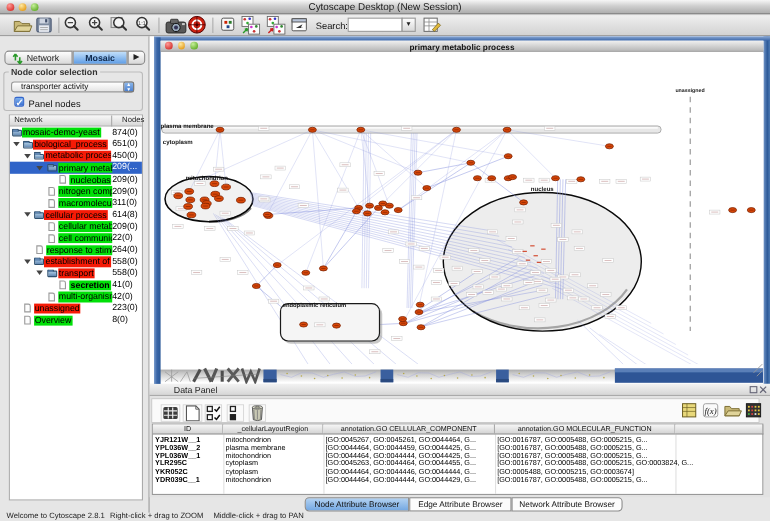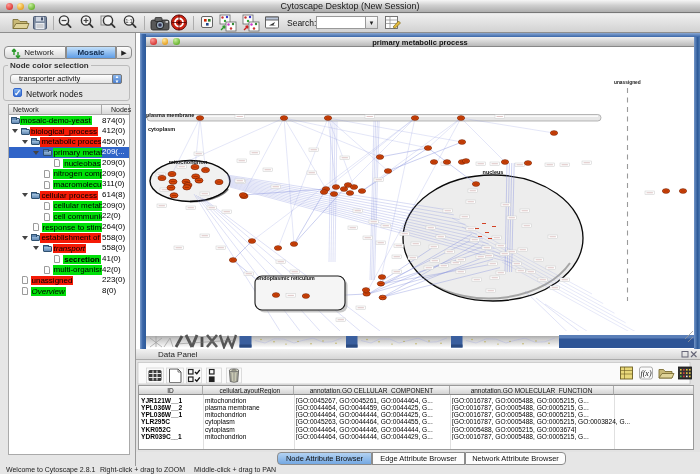--- a/index.html
+++ b/index.html
@@ -135,37 +135,37 @@
           <path d="M7 10 v-6 M7 10 l-2 -2.5 M7 10 l2 -2.5" stroke="#2a9a2a" stroke-width="1.4" fill="none"></path>
         </svg><span style="margin-left:8px;">Network</span></div>
     <div class="seg" style="left:62px;width:50px;background:linear-gradient(#c3e0fa,#5f9de6);font-weight:bold;color:#102a4d;">Mosaic</div>
     <div class="seg" style="left:112px;width:16px;border-radius:0 4px 4px 0;font-size:7px;">▶</div>
   </div>
   <div class="abs" id="groupbox"></div>
   <div class="abs" id="gblabel">Node color selection</div>
   <div class="abs" id="combo">transporter activity</div>
   <div class="abs" id="combobtn">▲<br>▼</div>
   <div class="abs" id="checkbox">✓</div>
-  <div class="abs" id="cbl">Network nodes</div>
+  <div class="abs" id="cbl">Panel nodes</div>
   <div class="abs" id="treepanel">
     <div class="abs" id="treehdr">
         <span style="position:absolute;left:4px;top:1px;">Network</span>
         <span style="position:absolute;left:102px;top:1px;">Nodes</span>
         <i style="position:absolute;left:92px;top:0;width:1px;height:10px;background:#aaa;"></i>
       </div>
     <div class="trow" style="top:10.50px;">
         <span class="fold" style="left:1.6px;"></span>
         <span class="lbl g" style="left:10.8px;max-width:81.7px;">mosaic-demo-yeast</span>
         <span class="val">874(0)</span>
       </div>
       <div class="trow" style="top:21.15px;">
         <span class="exp" style="left:3.2px;"></span>
         <span class="fold" style="left:11.8px;"></span>
         <span class="lbl r" style="left:21.1px;max-width:71.4px;">biological_process</span>
-        <span class="val">412(0)</span>
+        <span class="val">651(0)</span>
       </div>
       <div class="trow" style="top:31.80px;">
         <span class="exp" style="left:13.3px;"></span>
         <span class="fold" style="left:21.9px;"></span>
         <span class="lbl r" style="left:31.4px;max-width:61.1px;">metabolic process</span>
         <span class="val">450(0)</span>
       </div>
       <div class="trow" style="top:42.45px;background:#3064c8;">
         <span class="exp" style="left:23.7px;"></span>
         <span class="fold" style="left:33.5px;"></span>
@@ -210,41 +210,41 @@
       </div>
       <div class="trow" style="top:127.65px;">
         <span class="exp" style="left:13.3px;"></span>
         <span class="fold" style="left:21.9px;"></span>
         <span class="lbl r" style="left:31.4px;width:61.1px;">establishment of lo</span>
         <span class="val">558(0)</span>
       </div>
       <div class="trow" style="top:138.30px;">
         <span class="exp" style="left:23.7px;"></span>
         <span class="fold" style="left:33.5px;"></span>
-        <span class="lbl r" style="left:43.5px;max-width:49.0px;font-style:italic;">transport</span>
+        <span class="lbl r" style="left:43.5px;max-width:49.0px;">transport</span>
         <span class="val">558(0)</span>
       </div>
       <div class="trow" style="top:148.95px;">
         <span class="file" style="left:44.9px;"></span>
         <span class="lbl g" style="left:54.2px;max-width:38.3px;font-weight:bold;">secretion</span>
         <span class="val">41(0)</span>
       </div>
       <div class="trow" style="top:159.60px;">
         <span class="file" style="left:34.5px;"></span>
         <span class="lbl g" style="left:43.5px;width:49.0px;">multi-organism pro</span>
         <span class="val">42(0)</span>
       </div>
       <div class="trow" style="top:170.25px;">
         <span class="file" style="left:12.5px;"></span>
         <span class="lbl r" style="left:21.5px;max-width:71.0px;">unassigned</span>
         <span class="val">223(0)</span>
       </div>
       <div class="trow" style="top:180.90px;">
         <span class="file" style="left:12.5px;"></span>
-        <span class="lbl g" style="left:21.5px;max-width:71.0px;font-style:italic;">Overview</span>
+        <span class="lbl g" style="left:21.5px;max-width:71.0px;">Overview</span>
         <span class="val">8(0)</span>
       </div>
   </div>
 </div>
 <div class="abs" id="netwin">
   <div class="abs" id="nettop"></div>
   <div class="abs" id="netleft"></div>
   <div class="abs" id="netright"></div>
   <div class="abs" id="nettitle">
       <div class="t">primary metabolic process</div>

